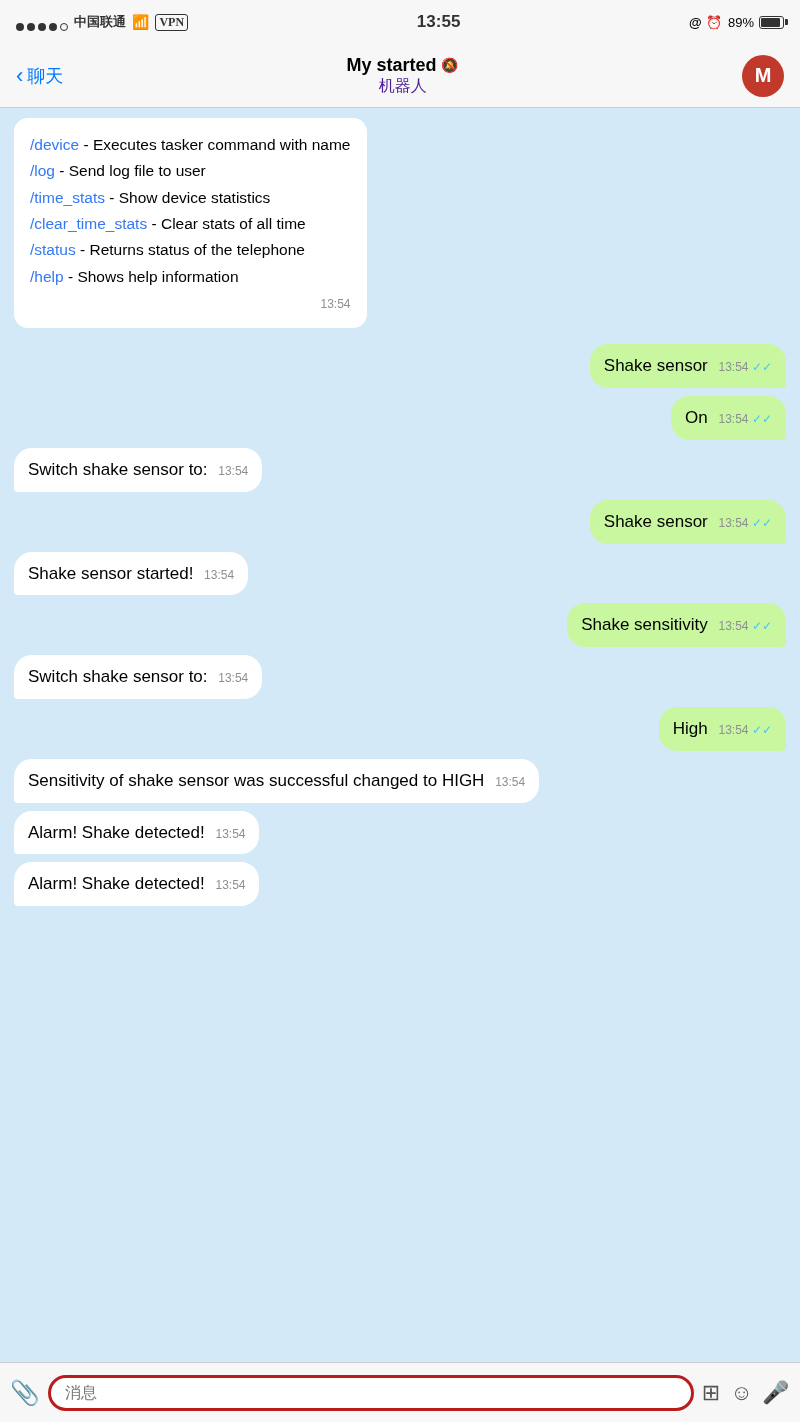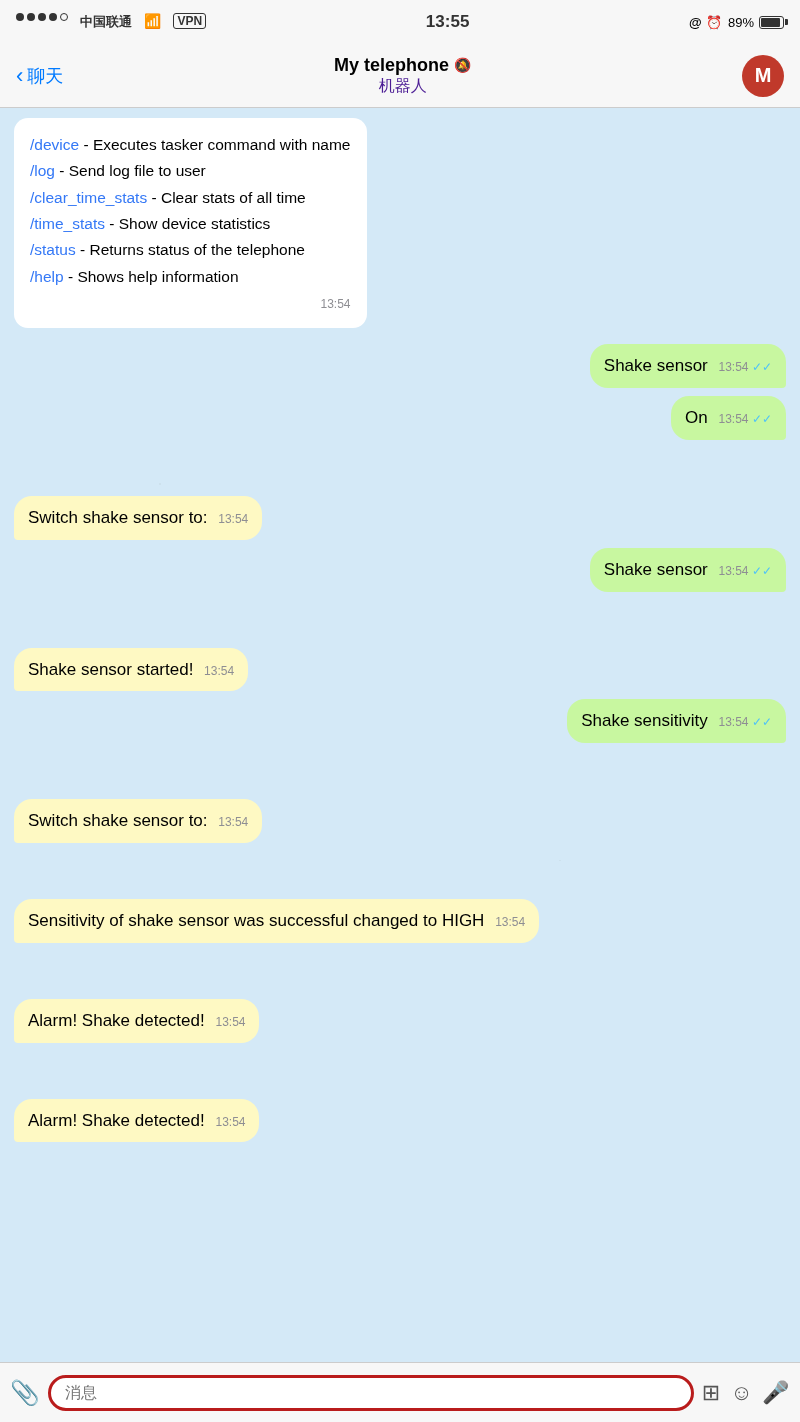--- a/index.html
+++ b/index.html
@@ -21,23 +21,24 @@
       align-items: center;
       justify-content: space-between;
       padding: 6px 16px;
       height: 44px;
       font-size: 15px;
       font-weight: 600;
       flex-shrink: 0;
     }
     .status-left {
       display: flex;
-      align-items: flex-start;
-      gap: 12px;
+      align-items: flex-end;
+      gap: 6px;
       font-size: 13px;
+      font-family: Liberation Serif, serif;
     }
     .status-dots {
       display: flex; gap: 3px;
     }
     .dot {
       width: 8px; height: 8px;
       border-radius: 50%;
       background: #333;
     }
     .dot.empty { background: transparent; border: 1.5px solid #333; }
@@ -171,24 +172,23 @@
 
     .bubble {
       max-width: 72%;
       padding: 10px 14px;
       border-radius: 18px;
       font-size: 17px;
       line-height: 1.4;
       position: relative;
     }
     .bubble.left {
-      background: #fef9c3;
+      background: #ffffff;
       border-bottom-left-radius: 4px;
       color: #000;
-      margin-top: 48px;
     }
     .bubble.right {
       background: #c8f7a0;
       border-bottom-right-radius: 4px;
       color: #000;
     }
 
     .bubble-inner {
       display: inline;
     }
@@ -295,47 +295,47 @@
   </div>
 </div>
 
 <div class="nav-bar">
   <div class="nav-back">
     <span class="nav-back-chevron">‹</span>
     <span class="nav-back-label">聊天</span>
   </div>
   <div class="nav-center">
     <div class="nav-title">
-      <span>My telephone</span>
+      <span>My started</span>
       <span class="nav-mute-icon">🔕</span>
     </div>
     <div class="nav-subtitle">机器人</div>
   </div>
   <div class="nav-avatar">M</div>
 </div>
 
 <div class="chat-area">
 
   <div class="message-row left">
     <div class="commands-bubble">
       <div>
         <span class="cmd-link">/device</span>
         <span class="cmd-desc"> - Executes tasker command with name</span>
       </div>
       <div>
         <span class="cmd-link">/log</span>
         <span class="cmd-desc"> - Send log file to user</span>
       </div>
       <div>
+        <span class="cmd-link">/time_stats</span>
+        <span class="cmd-desc"> - Show device statistics</span>
+      </div>
+      <div>
         <span class="cmd-link">/clear_time_stats</span>
         <span class="cmd-desc"> - Clear stats of all time</span>
-      </div>
-      <div>
-        <span class="cmd-link">/time_stats</span>
-        <span class="cmd-desc"> - Show device statistics</span>
       </div>
       <div>
         <span class="cmd-link">/status</span>
         <span class="cmd-desc"> - Returns status of the telephone</span>
       </div>
       <div>
         <span class="cmd-link">/help</span>
         <span class="cmd-desc"> - Shows help information</span>
       </div>
       <div class="cmd-time">13:54</div>
@@ -396,20 +396,29 @@
     </div>
   </div>
 
   <div class="message-row left">
     <div class="bubble left">
       <span class="bubble-inner">Switch shake sensor to:</span>
       <span class="msg-time">13:54</span>
     </div>
   </div>
 
+  <div class="message-row right">
+    <div class="bubble right">
+      <span class="bubble-inner">High</span>
+      <span class="msg-time">
+        <span>13:54</span>
+        <span class="checkmarks"> ✓✓</span>
+      </span>
+    </div>
+  </div>
 
 
   <div class="message-row left">
     <div class="bubble left">
       <span class="bubble-inner">Sensitivity of shake sensor was successful changed to HIGH</span>
       <span class="msg-time">13:54</span>
     </div>
   </div>
 
   <div class="message-row left">

